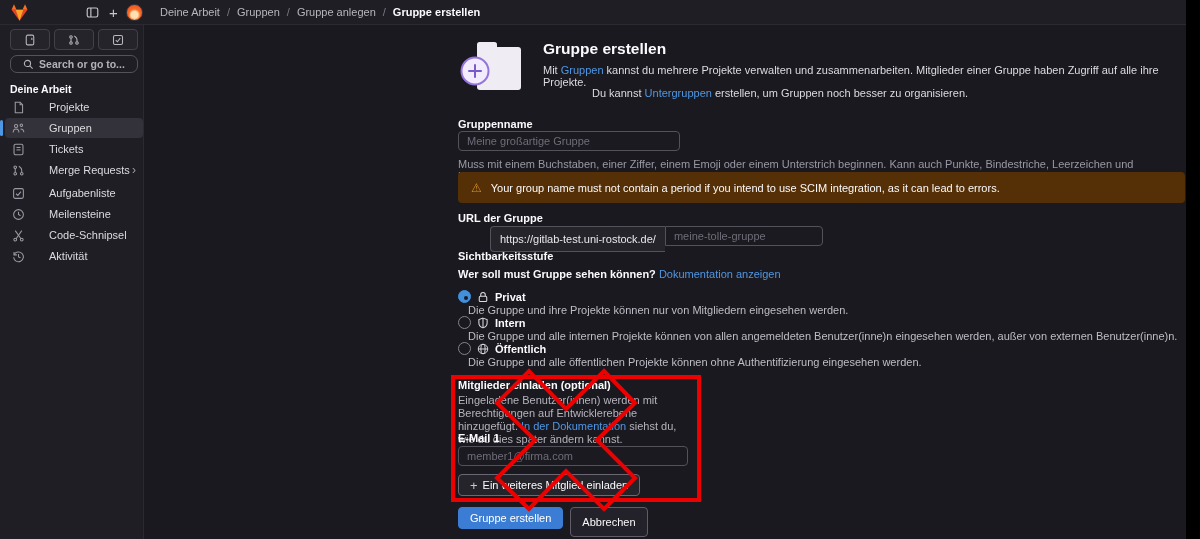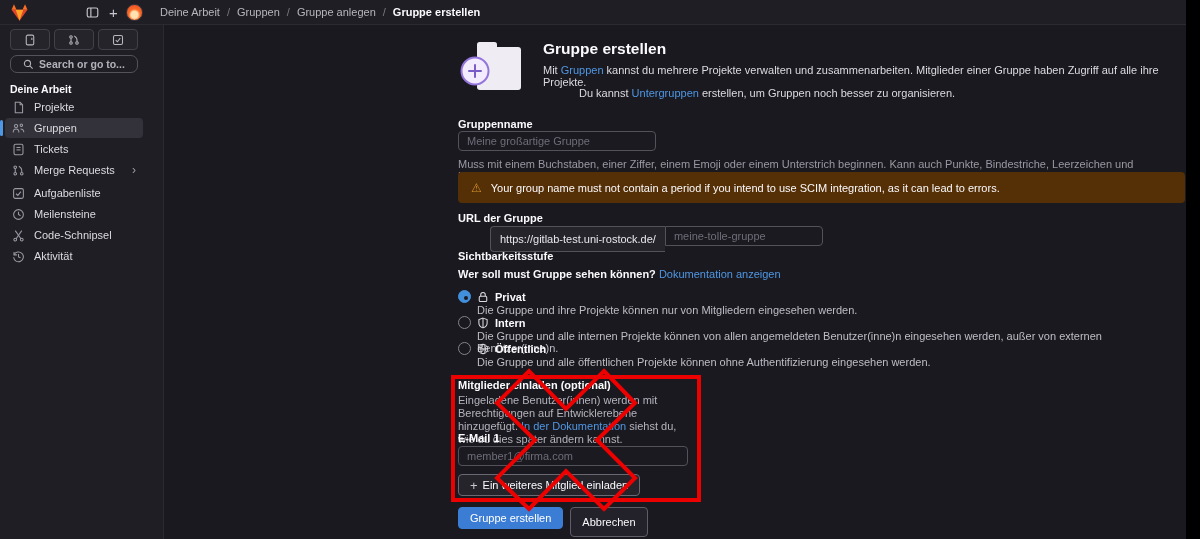--- a/index.html
+++ b/index.html
@@ -12,47 +12,47 @@
   .tb-ico { position:absolute; top:4px; width:17px; height:17px; display:flex; align-items:center; justify-content:center; color:#c9c7ce; border-radius:3px; }
   .toggle-ico { left:84px; }
   .plus-ico { left:105px; font-size:15px; font-weight:400; }
   .avatar { position:absolute; left:126px; top:4px; width:17px; height:17px; border-radius:50%; background:radial-gradient(circle at 50% 65%, #ffe0b0 0 28%, #fc6d26 46%, #e24329 100%); border:1px solid #3a383f; }
   .crumbs { position:absolute; left:160px; top:0; height:25px; line-height:25px; color:#b8b6be; white-space:nowrap; }
   .crumbs .sep { color:#7a7882; margin:0 7px; }
   .crumbs .cur { color:#fbfafd; font-weight:700; }
   .crumbs span.crumb { cursor:pointer; }
 
   
-  .sidebar { position:absolute; left:0; top:25px; width:164px; height:514px; background:#1f1e24; border-right:1px solid #2c2a31; z-index:4; }
+  .sidebar { position:absolute; left:0; top:25px; width:144px; height:514px; background:#1f1e24; border-right:1px solid #2c2a31; z-index:4; }
   .shortcuts { position:absolute; left:10px; top:4px; width:128px; display:flex; gap:4px; }
   .sc-btn { flex:1; height:21px; background:#26242b; border:1px solid #434049; border-radius:4px; display:flex; align-items:center; justify-content:center; color:#b9b7bf; cursor:pointer; }
   .searchbox { position:absolute; left:10px; top:30px; width:128px; height:18px; border:1px solid #54525a; border-radius:7px; display:flex; align-items:center; justify-content:center; gap:5px; color:#b3b1ba; font-weight:700; font-size:10.5px; cursor:pointer; }
   .side-section { position:absolute; left:10px; top:58px; font-weight:700; color:#fbfafd; font-size:10.5px; }
   .nav { position:absolute; left:0; top:72px; width:148px; }
-  .nav-item { position:relative; height:20px; margin:0 5px 1px 5px; border-radius:4px; display:flex; align-items:center; gap:9px; padding-left:6px; color:#dcdbe0; cursor:pointer; }
+  .nav-item { position:relative; height:20px; margin:0 5px 1px 5px; border-radius:4px; display:flex; align-items:center; gap:24px; padding-left:6px; color:#dcdbe0; cursor:pointer; }
   .nav-item .nico { width:14px; display:flex; align-items:center; justify-content:center; color:#9b99a3; }
   .nav-item.active { background:#33313a; }
   .nav-item.active::before { content:""; position:absolute; left:-5px; top:2px; width:3px; height:16px; border-radius:2px; background:#4e97e4; }
   .nav-item .chev { position:absolute; right:7px; color:#9b99a3; font-size:12px; }
   .nav-gap { height:2px; }
 
   
   .content { position:absolute; left:148px; top:25px; width:1038px; height:514px; }
   .abs { position:absolute; }
   .illustration { left:312px; top:14px; }
   .page-title { left:395px; top:15px; font-size:15.5px; font-weight:700; color:#fbfafd; }
   .intro1 { left:395px; top:39px; }
-  .intro2 { left:396px; top:62px;padding-left:35px; }
+  .intro2 { left:409px; top:62px;padding-left:35px; }
   a.lnk { color:#4f97e4; text-decoration:none; cursor:pointer; }
 
   .f-label { font-weight:700; color:#fbfafd; }
   .lbl-name { left:310px; top:93px; }
   .inp { background:#1b1a20; border:1px solid #53515a; border-radius:4px; color:#dcdbe0; font-size:11px; padding:0 8px; font-family:inherit; }
   .inp::placeholder { color:#6f6c78; opacity:1; }
-  .inp-name { left:310px; top:106px; width:198px; height:20px; }
+  .inp-name { left:310px; top:106px; width:222px; height:20px; }
   .help { left:310px; top:133px; color:#9a98a2; }
 
   .warnbox { left:310px; top:147px; width:727px; height:31px; background:#552f05; border-radius:4px; display:flex; align-items:center; }
   .warn-ico { margin:0 9px 0 13px; color:#d99530; font-size:12px; }
   .warn-text { color:#fbfafd; }
 
   .lbl-url { left:310px; top:187px; }
   .url-group { left:310px; top:201px; display:flex; }
   .url-prefix { height:20px; background:#26242b; border:1px solid #53515a; border-right:none; border-radius:4px 0 0 4px; display:flex; align-items:center; padding:12px 9px; color:#e8e7ec;margin-left:32px; }
   .inp-url { width:158px; height:20px; border-radius:0 4px 4px 0; }
@@ -60,21 +60,21 @@
   .lbl-vis { left:310px; top:225px; }
   .vis-q { left:310px; top:243px; font-weight:700; color:#fbfafd; }
   .vis-q a { font-weight:400; }
   .vis-opt { left:310px; }
   .vis-row { display:flex; align-items:center; gap:6px; }
   .radio { width:13px; height:13px; border-radius:50%; border:1px solid #85828c; background:transparent; position:relative; cursor:pointer; flex:none; }
   .radio.sel { background:#428fdc; border-color:#428fdc; }
   .radio.sel::after { content:""; position:absolute; left:4.5px; top:4.5px; width:4px; height:4px; border-radius:50%; background:#1a191f; }
   .vis-ico { color:#dcdbe0; display:flex; align-items:center; }
   .vis-name { font-weight:700; color:#fbfafd; }
-  .vis-desc { margin:1px 0 0 19px; color:#bfbdc6; }
+  .vis-desc { margin:1px 0 0 10px; color:#bfbdc6; }
 
   .inv-title { left:310px; top:354px; font-weight:700; color:#fbfafd; }
   .inv-desc { left:310px; top:369px; width:236px; line-height:13px; color:#b5b3bc; }
   .lbl-mail { left:310px; top:407px; }
   .inp-mail { left:310px; top:421px; width:230px; height:20px; }
   .btn { border-radius:4px; font-size:11px; font-family:inherit; cursor:pointer; display:inline-flex; align-items:center; justify-content:center; }
   .btn-add { left:310px; top:449px; height:22px; padding:0 11px; background:#26242b; border:1px solid #6a6772; color:#fbfafd; gap:5px; }
   .btn-add .plus { font-size:13px; color:#c9c7ce; }
 
   .actions { left:310px; top:482px; display:flex; gap:7px; }

